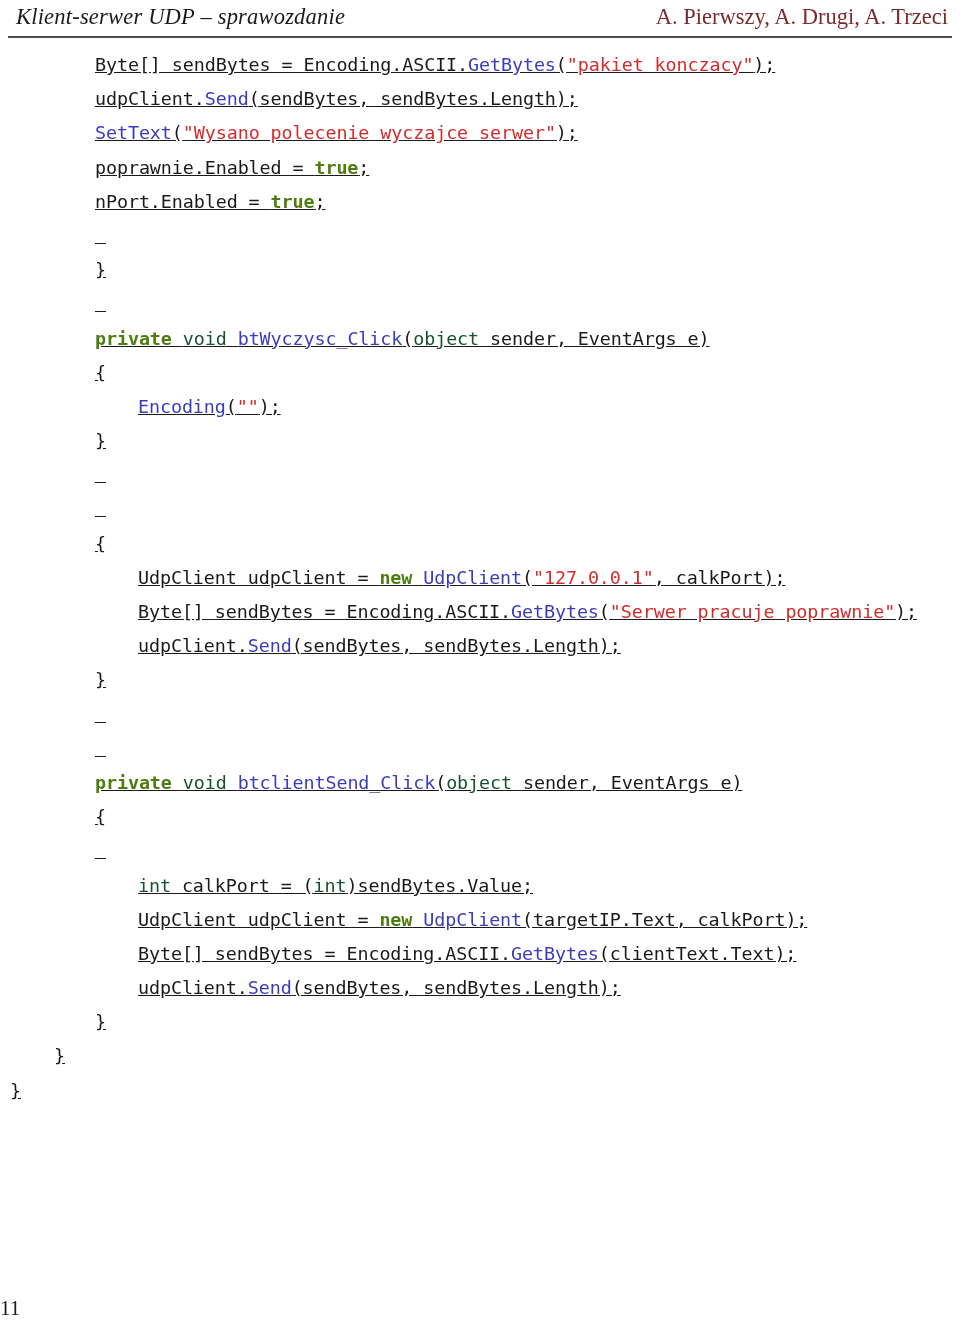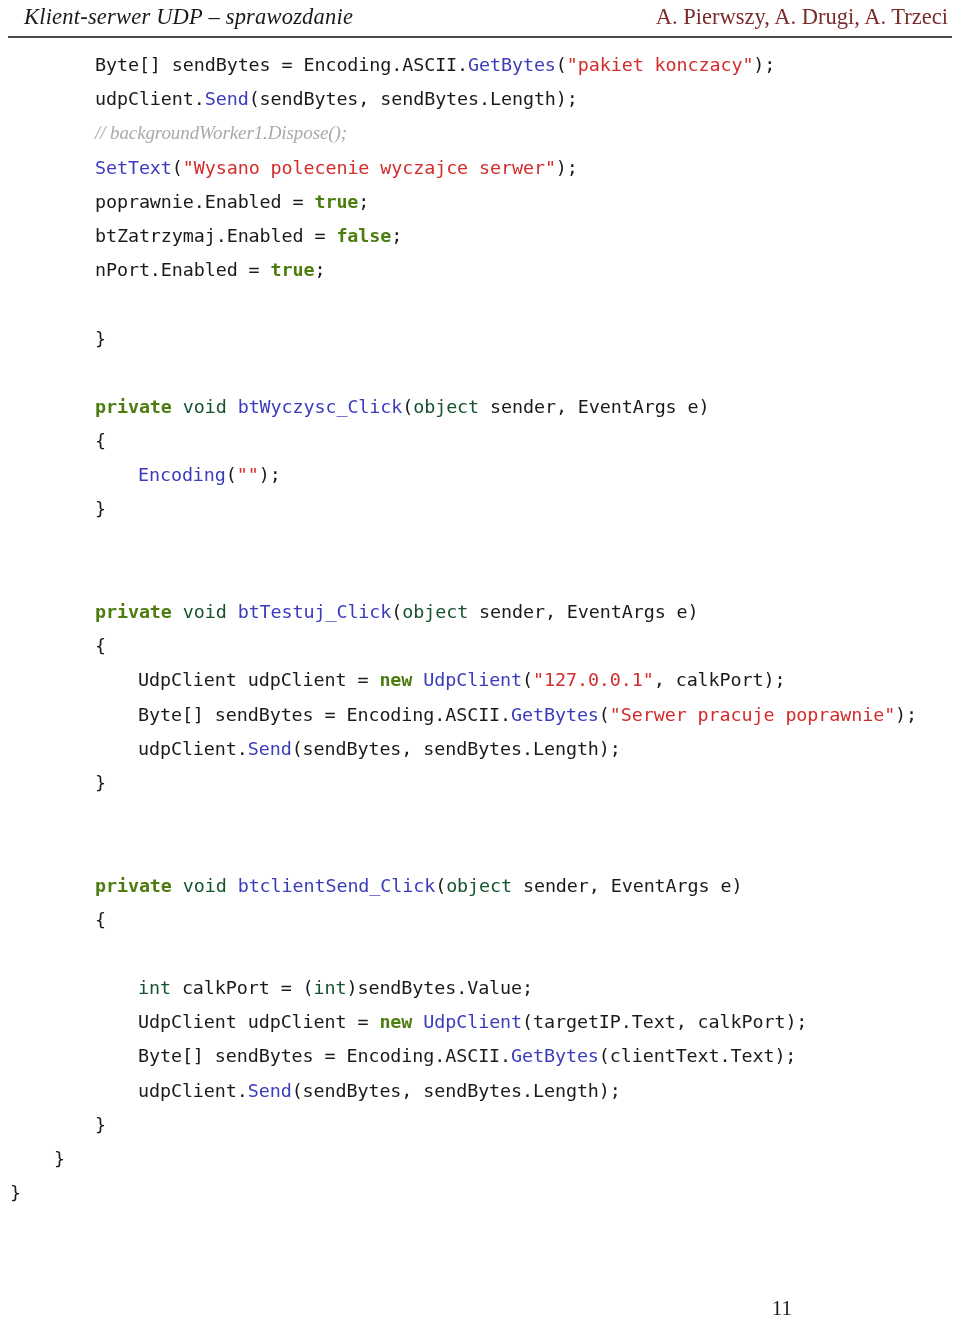--- a/index.html
+++ b/index.html
@@ -16,21 +16,21 @@
   }
 
   
   .page-header {
     position: absolute;
     top: 0;
     left: 0;
     width: 960px;
     height: 44px;
     box-sizing: border-box;
-    padding: 4px 8px 0 24px;
+    padding: 4px 8px 0 16px;
     display: flex;
     align-items: flex-start;
     justify-content: space-between;
   }
   .header-left {
     font-family: "Liberation Serif", "DejaVu Serif", serif;
     font-style: italic;
     font-size: 22.5px;
     letter-spacing: 0.2px;
     color: #1a1a1a;
@@ -61,20 +61,21 @@
     width: 960px;
   }
   .code-line {
     height: 34.2px;
     line-height: 34.2px;
     font-family: "DejaVu Sans Mono", "Liberation Mono", monospace;
     font-size: 18.4px;
     white-space: pre;
     color: #1a1a1a;
     letter-spacing: -0.1px;
+    text-decoration: underline;
   }
 
   
   .ind-0 { padding-left: 10px; }
   .ind-1 { padding-left: 54px; }
   .ind-2 { padding-left: 95px; }
   .ind-3 { padding-left: 138px; }
 
   
   .tok-plain   { color: #1a1a1a; }
@@ -83,53 +84,50 @@
   .tok-fn      { color: #3b3bbd; }
   .tok-str     { color: #d42b2b; }
   .tok-comment { color: #a9a9a9; font-family: "Liberation Serif", "DejaVu Serif", serif; font-style: italic; font-size: 19px; }
 
   
   .page-number {
     position: absolute;
     top: 1296px;
     left: 0;
     width: 792px;
-    text-align: right;
+    text-align: left;
     font-family: "Liberation Serif", "DejaVu Serif", serif;
     font-size: 21px;
     color: #1a1a1a;
   }
 </style>
 </head>
 <body>
 
 <div class="page-header">
   <div class="header-left">Klient-serwer UDP – sprawozdanie</div>
   <div class="header-right">A. Pierwszy, A. Drugi, A. Trzeci</div>
 </div>
 <div class="header-rule"></div>
 
 <div class="code-block" id="code-listing">
     <div class="code-line ind-2"><span class="tok-plain">Byte[] sendBytes = Encoding.ASCII.</span><span class="tok-fn">GetBytes</span><span class="tok-plain">(</span><span class="tok-str">"pakiet konczacy"</span><span class="tok-plain">);</span></div>
     <div class="code-line ind-2"><span class="tok-plain">udpClient.</span><span class="tok-fn">Send</span><span class="tok-plain">(sendBytes, sendBytes.Length);</span></div>
-    <div class="code-line ind-2"><span class="tok-comment">// backgroundWorker1.Dispose();</span></div>
     <div class="code-line ind-2"><span class="tok-fn">SetText</span><span class="tok-plain">(</span><span class="tok-str">"Wysano polecenie wyczajce serwer"</span><span class="tok-plain">);</span></div>
     <div class="code-line ind-2"><span class="tok-plain">poprawnie.Enabled = </span><span class="tok-kw">true</span><span class="tok-plain">;</span></div>
-    <div class="code-line ind-2"><span class="tok-plain">btZatrzymaj.Enabled = </span><span class="tok-kw">false</span><span class="tok-plain">;</span></div>
     <div class="code-line ind-2"><span class="tok-plain">nPort.Enabled = </span><span class="tok-kw">true</span><span class="tok-plain">;</span></div>
     <div class="code-line ind-2"><span class="tok-plain"> </span></div>
     <div class="code-line ind-2"><span class="tok-plain">}</span></div>
     <div class="code-line ind-2"><span class="tok-plain"> </span></div>
     <div class="code-line ind-2"><span class="tok-kw">private </span><span class="tok-type">void</span><span class="tok-plain"> </span><span class="tok-fn">btWyczysc_Click</span><span class="tok-plain">(</span><span class="tok-type">object</span><span class="tok-plain"> sender, EventArgs e)</span></div>
     <div class="code-line ind-2"><span class="tok-plain">{</span></div>
     <div class="code-line ind-3"><span class="tok-fn">Encoding</span><span class="tok-plain">(</span><span class="tok-str">""</span><span class="tok-plain">);</span></div>
     <div class="code-line ind-2"><span class="tok-plain">}</span></div>
     <div class="code-line ind-2"><span class="tok-plain"> </span></div>
     <div class="code-line ind-2"><span class="tok-plain"> </span></div>
-    <div class="code-line ind-2"><span class="tok-kw">private </span><span class="tok-type">void</span><span class="tok-plain"> </span><span class="tok-fn">btTestuj_Click</span><span class="tok-plain">(</span><span class="tok-type">object</span><span class="tok-plain"> sender, EventArgs e)</span></div>
     <div class="code-line ind-2"><span class="tok-plain">{</span></div>
     <div class="code-line ind-3"><span class="tok-plain">UdpClient udpClient = </span><span class="tok-kw">new</span><span class="tok-plain"> </span><span class="tok-fn">UdpClient</span><span class="tok-plain">(</span><span class="tok-str">"127.0.0.1"</span><span class="tok-plain">, calkPort);</span></div>
     <div class="code-line ind-3"><span class="tok-plain">Byte[] sendBytes = Encoding.ASCII.</span><span class="tok-fn">GetBytes</span><span class="tok-plain">(</span><span class="tok-str">"Serwer pracuje poprawnie"</span><span class="tok-plain">);</span></div>
     <div class="code-line ind-3"><span class="tok-plain">udpClient.</span><span class="tok-fn">Send</span><span class="tok-plain">(sendBytes, sendBytes.Length);</span></div>
     <div class="code-line ind-2"><span class="tok-plain">}</span></div>
     <div class="code-line ind-2"><span class="tok-plain"> </span></div>
     <div class="code-line ind-2"><span class="tok-plain"> </span></div>
     <div class="code-line ind-2"><span class="tok-kw">private </span><span class="tok-type">void</span><span class="tok-plain"> </span><span class="tok-fn">btclientSend_Click</span><span class="tok-plain">(</span><span class="tok-type">object</span><span class="tok-plain"> sender, EventArgs e)</span></div>
     <div class="code-line ind-2"><span class="tok-plain">{</span></div>
     <div class="code-line ind-2"><span class="tok-plain"> </span></div>

